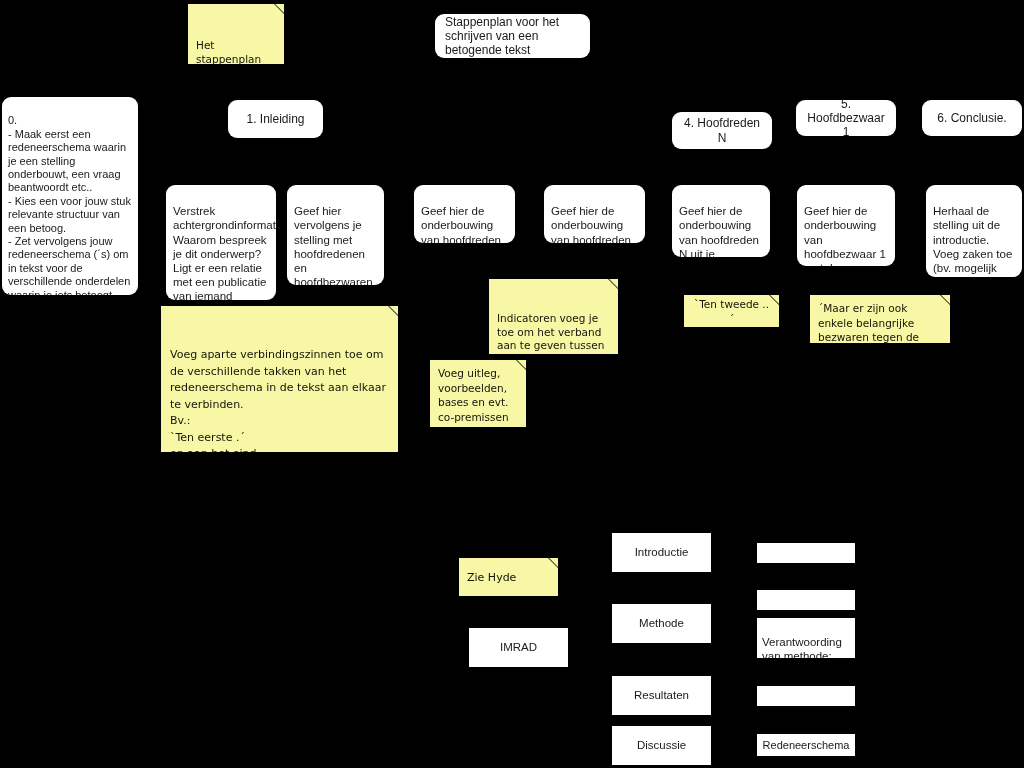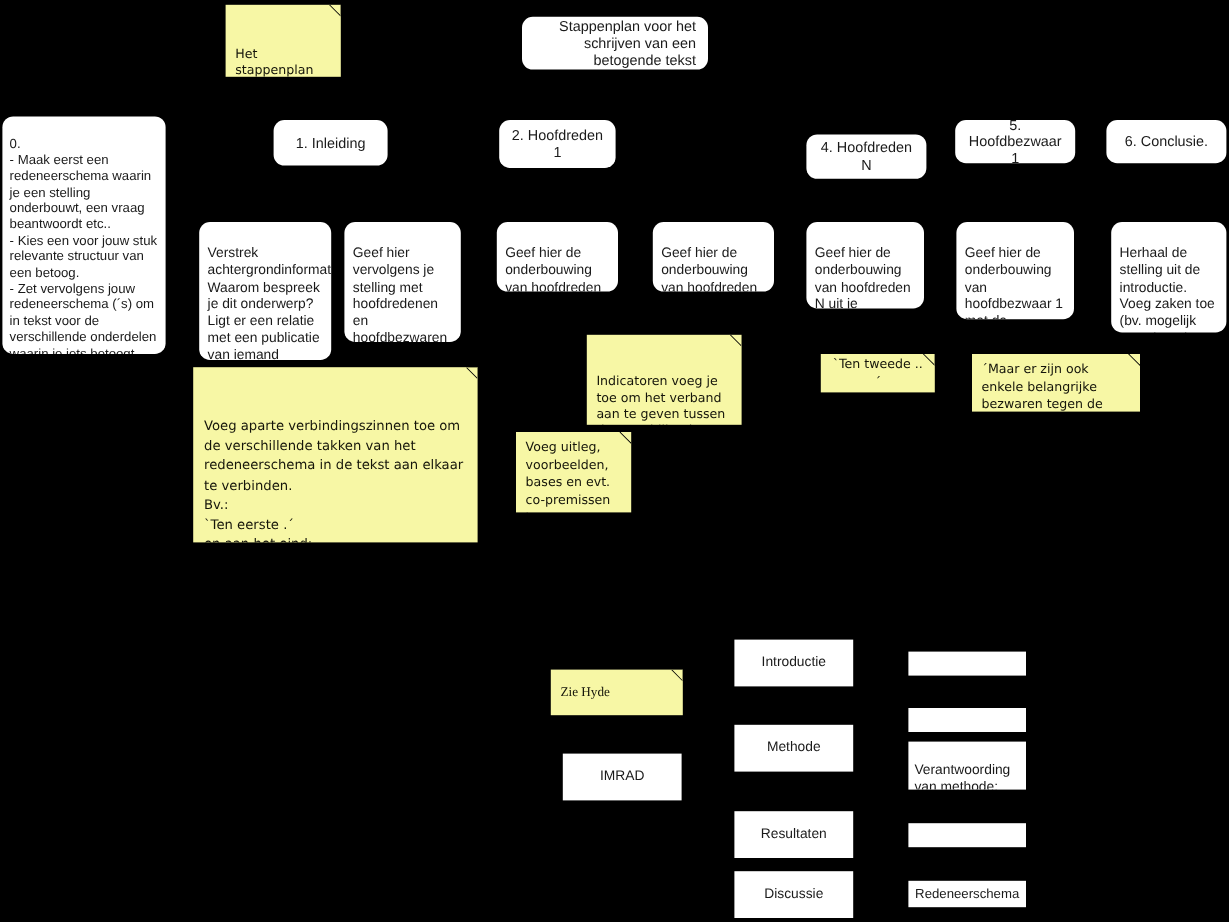--- a/index.html
+++ b/index.html
@@ -92,38 +92,35 @@
 </head>
 <body>
 
 <div id="canvas">
 
   <div class="note nowrap-lines" style="left:188px; top:4px; width:96px; height:60px; font-size:10.5px; line-height:14px;">
     <span class="fold"></span>
     <span>Het stappenplan gaat hier over naar ook een inhoudsopgave</span>
   </div>
 
-  <div class="node rounded center" style="left:435px; top:14px; width:155px; height:44px; padding:4px 10px; text-align:right; justify-content:flex-start;">
+  <div class="node rounded center" style="left:435px; top:14px; width:155px; height:44px; padding:4px 10px; text-align:left; justify-content:flex-start;">
     <span>Stappenplan voor het schrijven van een betogende tekst</span>
   </div>
 
   <div class="node rounded nowrap-lines" style="left:2px; top:97px; width:136px; height:198px; font-size:11px; line-height:13.4px; padding:4px 6px;">
     <span>0.
 - Maak eerst een redeneerschema waarin je een stelling onderbouwt, een vraag beantwoordt etc..
 - Kies een voor jouw stuk relevante structuur van een betoog.
 - Zet  vervolgens jouw redeneerschema (´s) om in tekst voor de verschillende onderdelen waarin je iets betoogt.
 Bv.: zie voor een uitwerking van een simpele opzet punt 1/6 :</span>
   </div>
 
   <div class="node rounded center" style="left:228px; top:100px; width:95px; height:38px;">
     <span>1. Inleiding</span>
   </div>
-  <div class="node rounded center" style="left:416px; top:100px; width:97px; height:40px;">
-    <span>2. Hoofdreden 1</span>
-  </div>
   <div class="node rounded center" style="left:672px; top:100px; width:100px; height:37px;margin-top:12px;">
     <span>4. Hoofdreden N</span>
   </div>
   <div class="node rounded center" style="left:796px; top:100px; width:100px; height:36px;">
     <span>5. Hoofdbezwaar 1</span>
   </div>
   <div class="node rounded center" style="left:922px; top:100px; width:100px; height:36px;">
     <span>6. Conclusie.</span>
   </div>
 
@@ -172,21 +169,21 @@
 `Ten eerste .´
 en aan het eind:
 `Een tweede reden die mijn stelling onderbouwt behandel ik in de volgende paragraaf.´</span>
   </div>
 
   <div class="note" style="left:430px; top:360px; width:96px; height:67px; line-height:14.5px;">
     <span class="fold"></span>
     <span>Voeg uitleg, voorbeelden, bases en evt. co-premissen toe</span>
   </div>
 
-  <div class="note center" style="left:459px; top:558px; width:110px; height:38px; font-size:11px;font-family:Liberation Serif, serif;">
+  <div class="note center" style="left:459px; top:558px; width:99px; height:38px; font-size:11px;">
     <span class="fold"></span>
     <span>Zie Hyde</span>
   </div>
 
   <div class="node rect center" style="left:469px; top:628px; width:99px; height:39px;">
     <span>IMRAD</span>
   </div>
 
   <div class="node rect center" style="left:612px; top:533px; width:99px; height:39px;">
     <span>Introductie</span>

